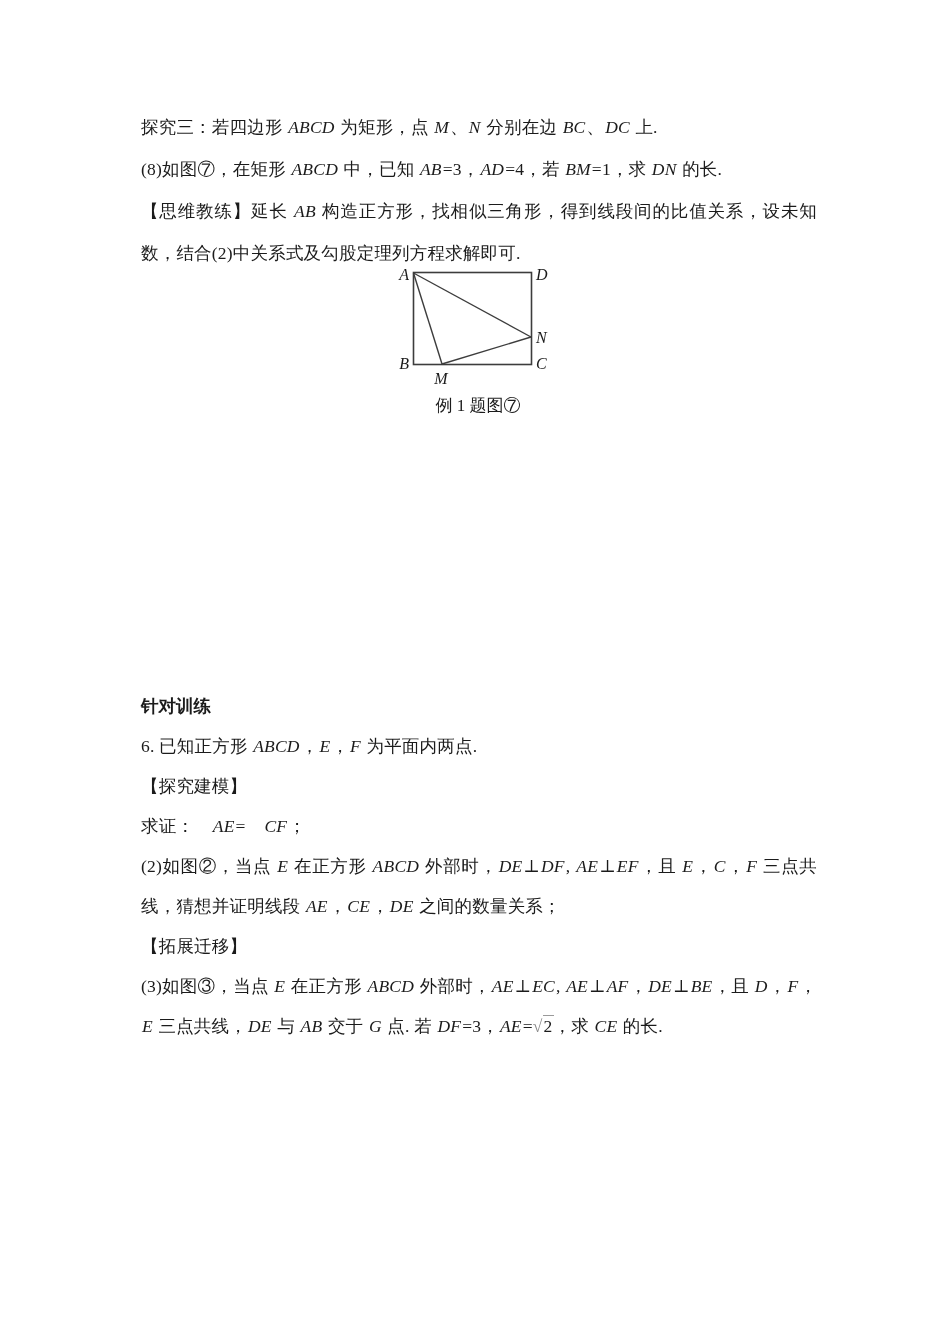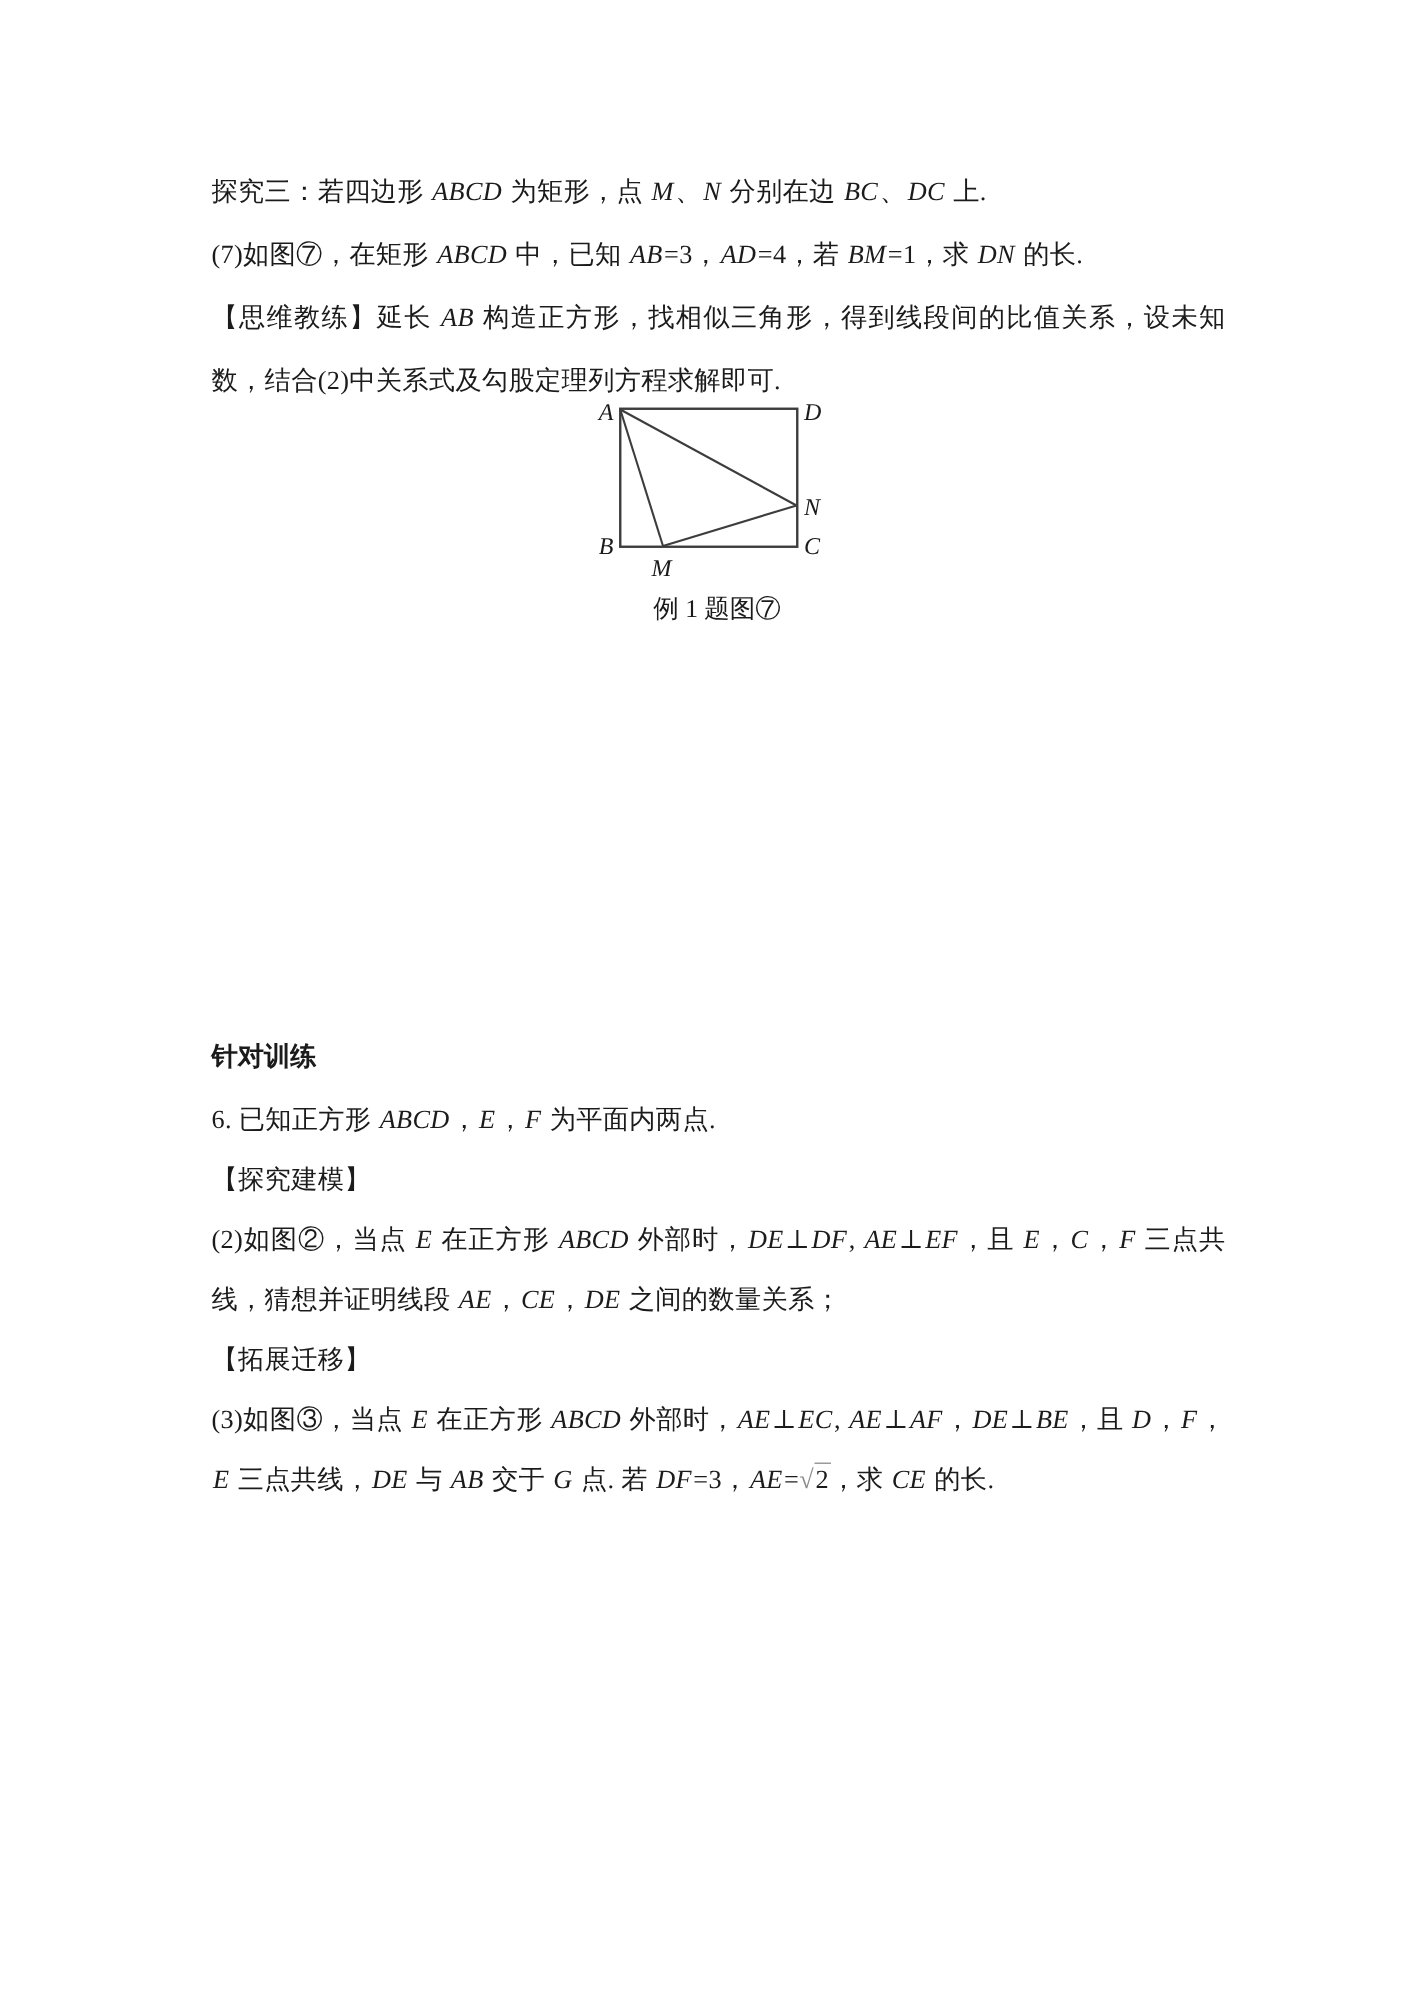--- a/index.html
+++ b/index.html
@@ -28,21 +28,21 @@
     letter-spacing: 0.2px;
   }
   .c2 p.line { line-height: 40px; }
   .var {
     font-style: italic;
     font-family: "Liberation Serif", "DejaVu Serif", serif;
     padding: 0 1px;
   }
   .section-heading {
     margin: 0;
-    font-family: Liberation Mono, monospace;
+    font-family: Liberation Serif, serif;
     font-weight: bold;
     font-size: 17.5px;
     line-height: 40px;
   }
   .figure-wrap {
     position: absolute;
     left: 383px;
     top: 260px;
     width: 190px;
   }
@@ -64,21 +64,21 @@
   .sqrt .rad { color: #8a8a8a; }
   .sqrt .rand { border-top: 1px solid #9a9a9a; padding: 0 1px; }
 </style>
 </head>
 <body>
 
 <div class="page">
 
   <div class="content c1">
     <p class="line"><span>探究三：若四边形 </span><span class="var">ABCD</span><span> 为矩形，点 </span><span class="var">M</span><span>、</span><span class="var">N</span><span> 分别在边 </span><span class="var">BC</span><span>、</span><span class="var">DC</span><span> 上.</span></p>
-    <p class="line"><span>(7)如图⑦，在矩形 </span><span class="var">ABCD</span><span> 中，已知 </span><span class="var">AB</span><span>=3，</span><span class="var">AD</span><span>=4，若 </span><span class="var">BM</span><span>=1，求 </span><span class="var">DN</span><span> 的长.</span></p>
+    <p class="line"><span>(8)如图⑦，在矩形 </span><span class="var">ABCD</span><span> 中，已知 </span><span class="var">AB</span><span>=3，</span><span class="var">AD</span><span>=4，若 </span><span class="var">BM</span><span>=1，求 </span><span class="var">DN</span><span> 的长.</span></p>
     <p class="line"><span>【思维教练】延长 </span><span class="var">AB</span><span> 构造正方形，找相似三角形，得到线段间的比值关系，设未知数，结合(2)中关系式及勾股定理列方程求解即可.</span></p>
   </div>
 
   <div class="figure-wrap">
     <svg width="190" height="128" viewBox="0 0 190 128">
       <rect x="30.5" y="12.5" width="118" height="92" fill="none" stroke-width="1.6" stroke="#3d3d3d"></rect>
       <line x1="30.5" y1="13" x2="59" y2="104" stroke-width="1.4" stroke="#3d3d3d"></line>
       <line x1="30.5" y1="13" x2="148" y2="77" stroke-width="1.4" stroke="#3d3d3d"></line>
       <line x1="59" y1="104" x2="148" y2="77" stroke-width="1.4" stroke="#3d3d3d"></line>
       <text class="fig-label" x="26" y="20" text-anchor="end">A</text>
@@ -88,18 +88,19 @@
       <text class="fig-label" x="153" y="83" text-anchor="start">N</text>
       <text class="fig-label" x="58" y="124" text-anchor="middle">M</text>
     </svg>
     <div class="figure-caption">例 1 题图⑦</div>
   </div>
 
   <div class="content c2">
     <p class="section-heading">针对训练</p>
     <p class="line"><span>6. 已知正方形 </span><span class="var">ABCD</span><span>，</span><span class="var">E</span><span>，</span><span class="var">F</span><span> 为平面内两点.</span></p>
     <p class="line"><span>【探究建模】</span></p>
+    <p class="line"><span>求证：　</span><span class="var">AE</span><span>=　</span><span class="var">CF</span><span>；</span></p>
     <p class="line"><span>(2)如图②，当点 </span><span class="var">E</span><span> 在正方形 </span><span class="var">ABCD</span><span> 外部时，</span><span class="var">DE</span><span>⊥</span><span class="var">DF</span><span>, </span><span class="var">AE</span><span>⊥</span><span class="var">EF</span><span>，且 </span><span class="var">E</span><span>，</span><span class="var">C</span><span>，</span><span class="var">F</span><span> 三点共线，猜想并证明线段 </span><span class="var">AE</span><span>，</span><span class="var">CE</span><span>，</span><span class="var">DE</span><span> 之间的数量关系；</span></p>
     <p class="line"><span>【拓展迁移】</span></p>
     <p class="line"><span>(3)如图③，当点 </span><span class="var">E</span><span> 在正方形 </span><span class="var">ABCD</span><span> 外部时，</span><span class="var">AE</span><span>⊥</span><span class="var">EC</span><span>, </span><span class="var">AE</span><span>⊥</span><span class="var">AF</span><span>，</span><span class="var">DE</span><span>⊥</span><span class="var">BE</span><span>，且 </span><span class="var">D</span><span>，</span><span class="var">F</span><span>，</span><span class="var">E</span><span> 三点共线，</span><span class="var">DE</span><span> 与 </span><span class="var">AB</span><span> 交于 </span><span class="var">G</span><span> 点. 若 </span><span class="var">DF</span><span>=3，</span><span class="var">AE</span><span>=</span><span class="sqrt"><span class="rad">√</span><span class="rand">2</span></span><span>，求 </span><span class="var">CE</span><span> 的长.</span></p>
   </div>
 
 </div>
 
 </body></html>

